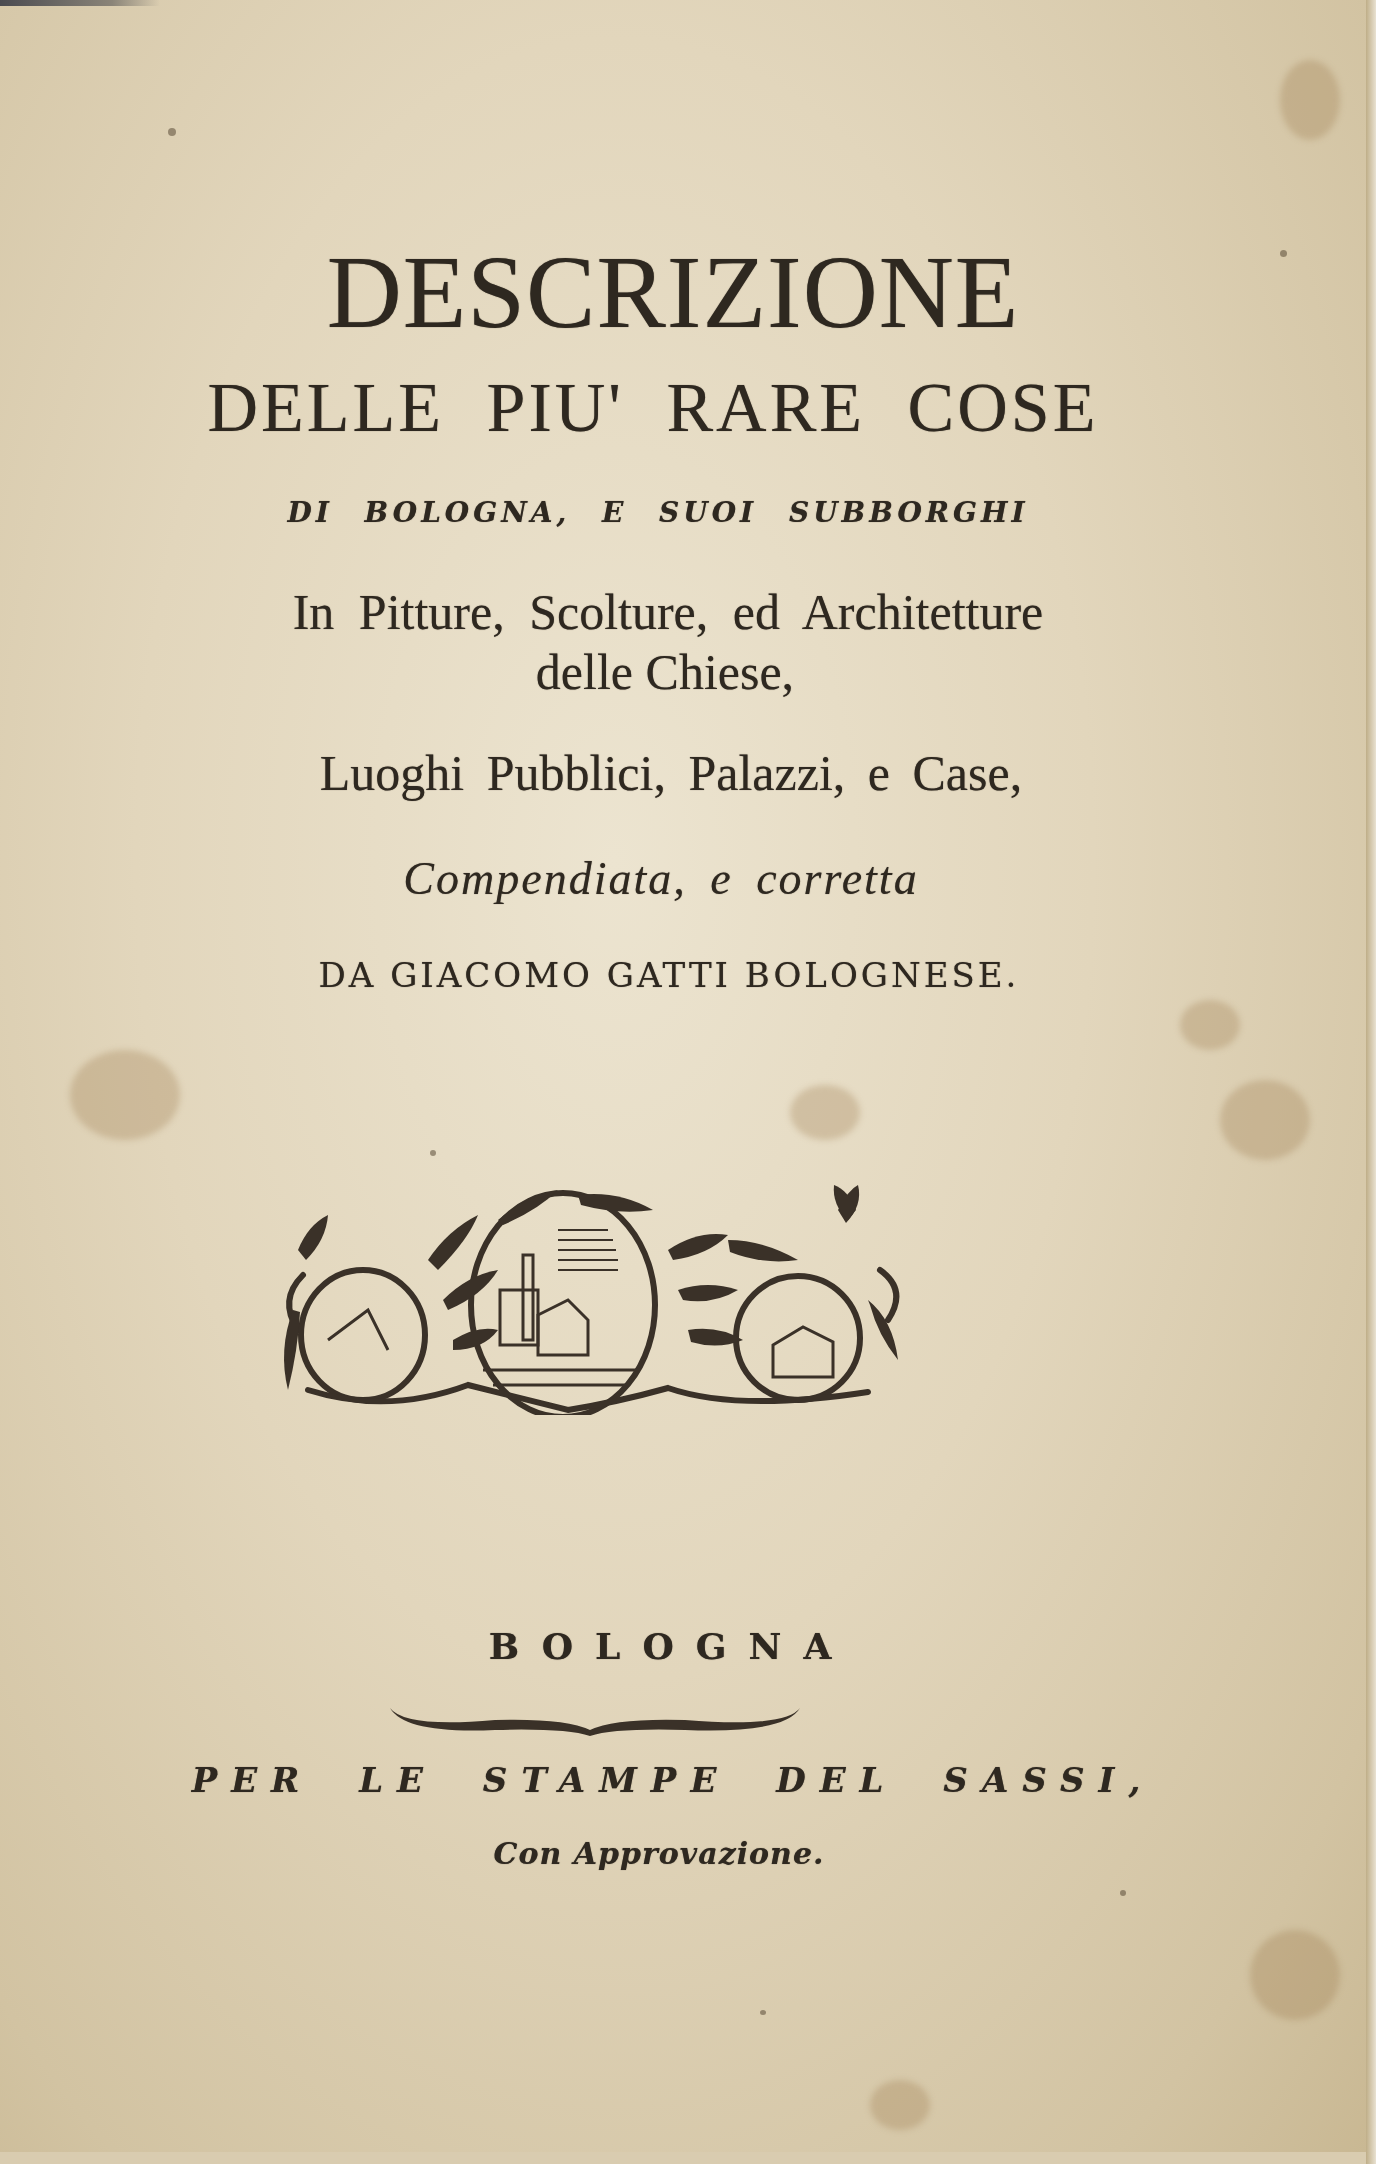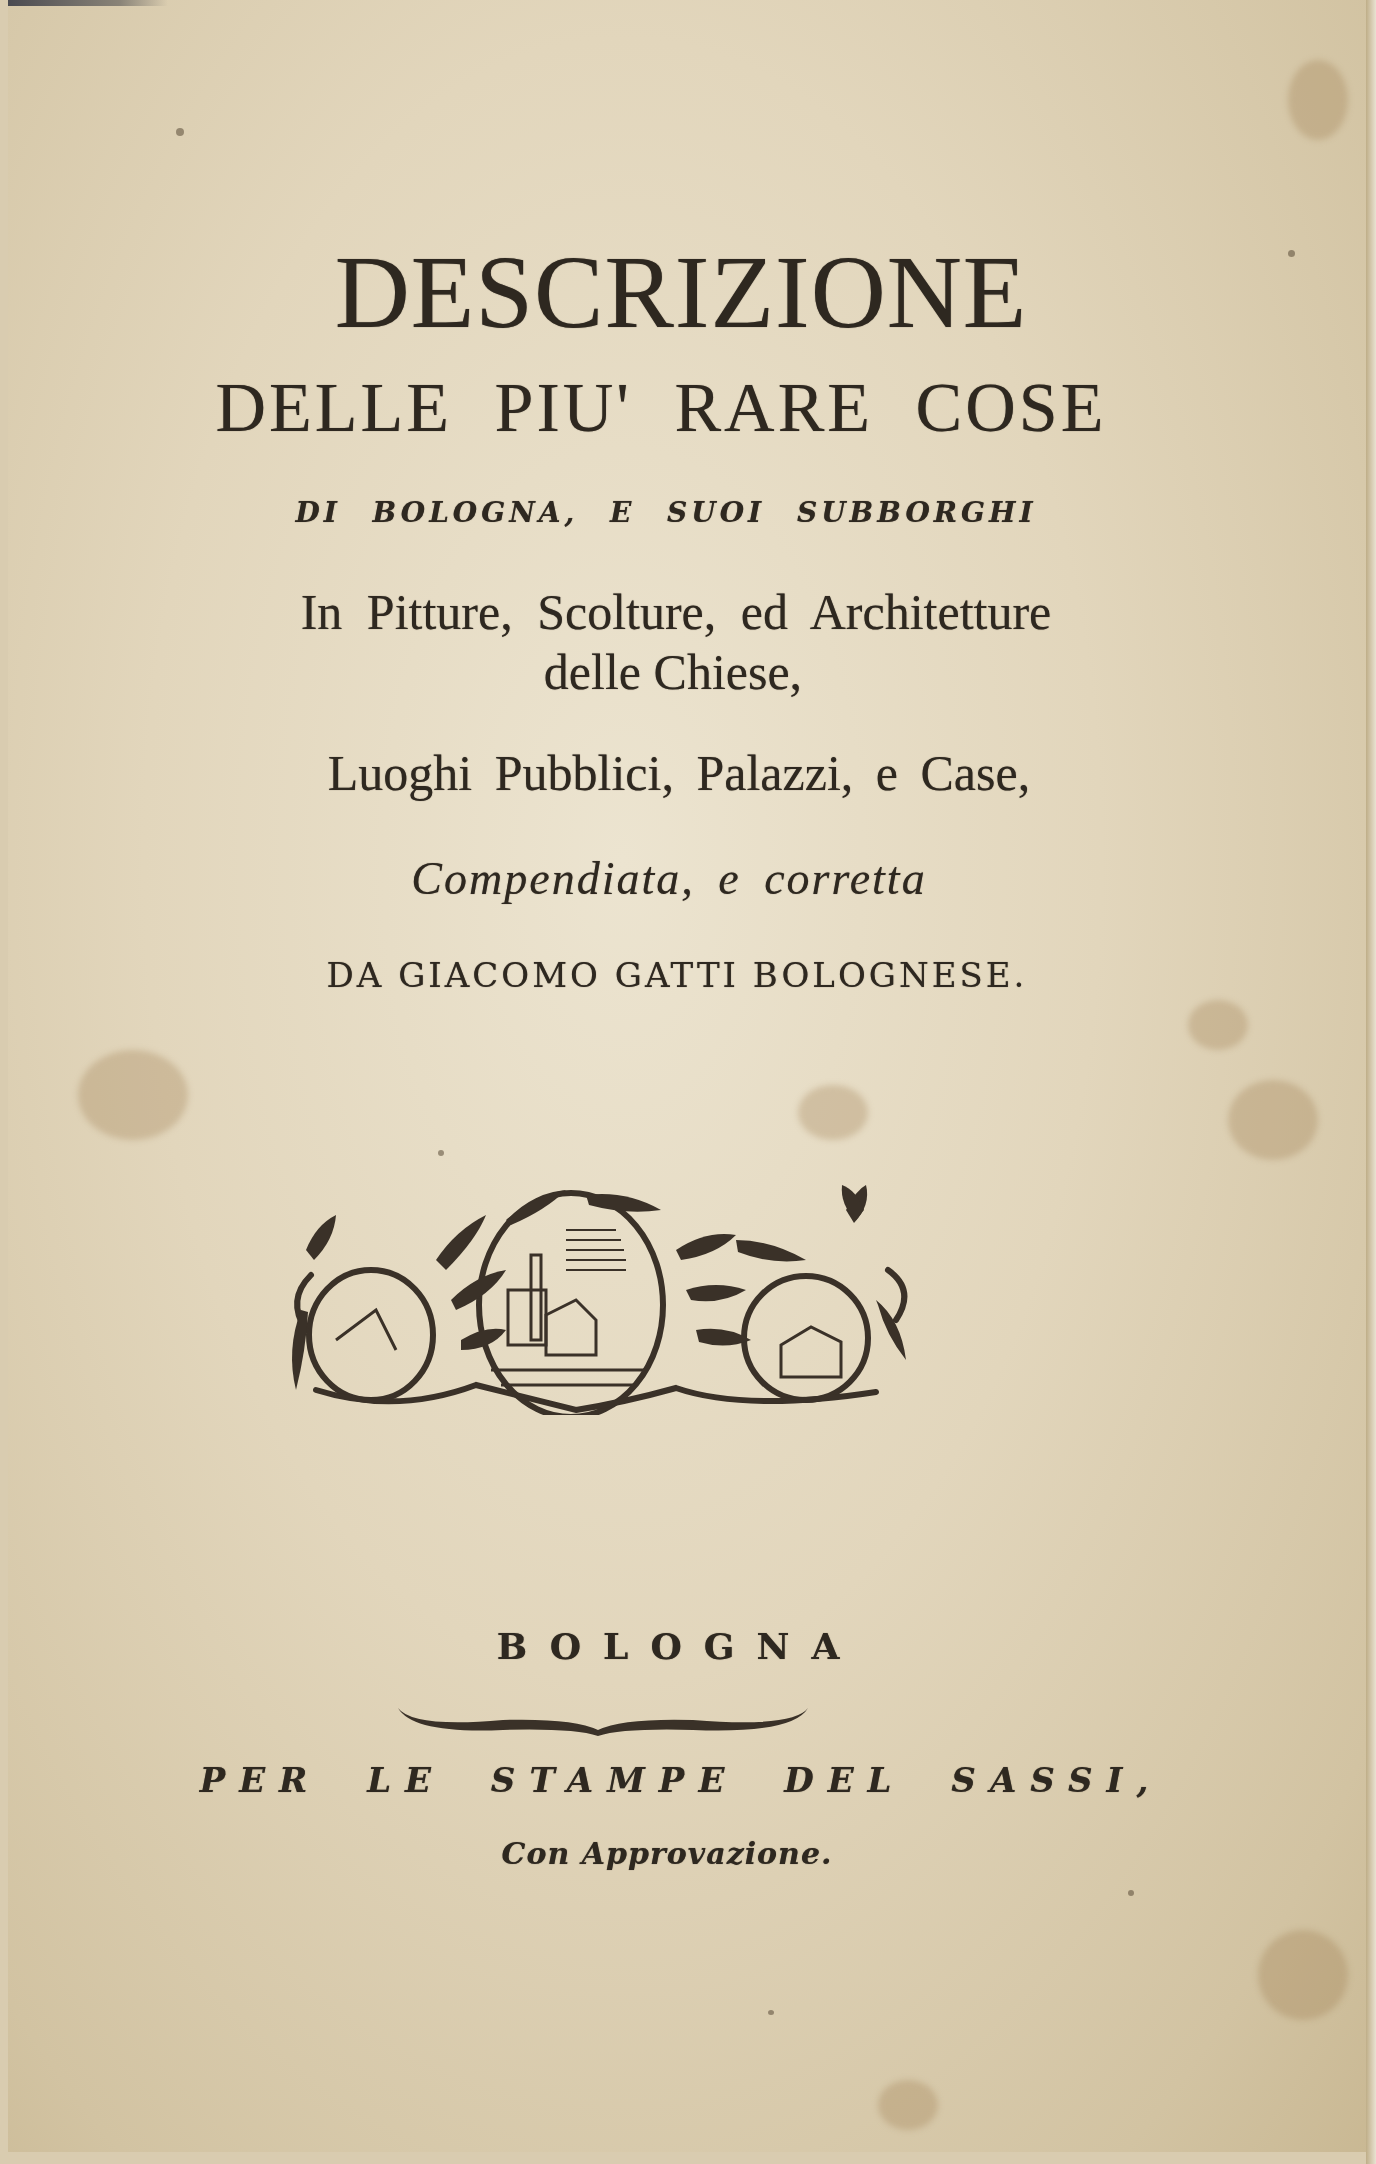--- a/index.html
+++ b/index.html
@@ -2,21 +2,21 @@
 <html><head>
 <meta charset="utf-8">
 <style>
   html, body { margin:0; padding:0; }
   body {
     width:1376px; height:2164px; overflow:hidden; position:relative;
     background:#d9ccb0;
     font-family:"DejaVu Serif", serif;
   }
   .page {
-    position:absolute; left:8px; top:0; width:1366px; height:2152px;
+    position:absolute; left:0; top:0; width:1366px; height:2152px;
     background:
       radial-gradient(ellipse at 45% 40%, #ece4d0 0%, #e2d6bc 45%, #d2c3a2 85%, #c9b893 100%);
     overflow:hidden;
   }
   .edge-strip {
     position:absolute; right:0; top:0; width:10px; height:2164px;
     background:linear-gradient(90deg,#bfae88,#e9e2d2);
   }
   .top-shadow {
     position:absolute; left:0; top:0; width:160px; height:6px;

